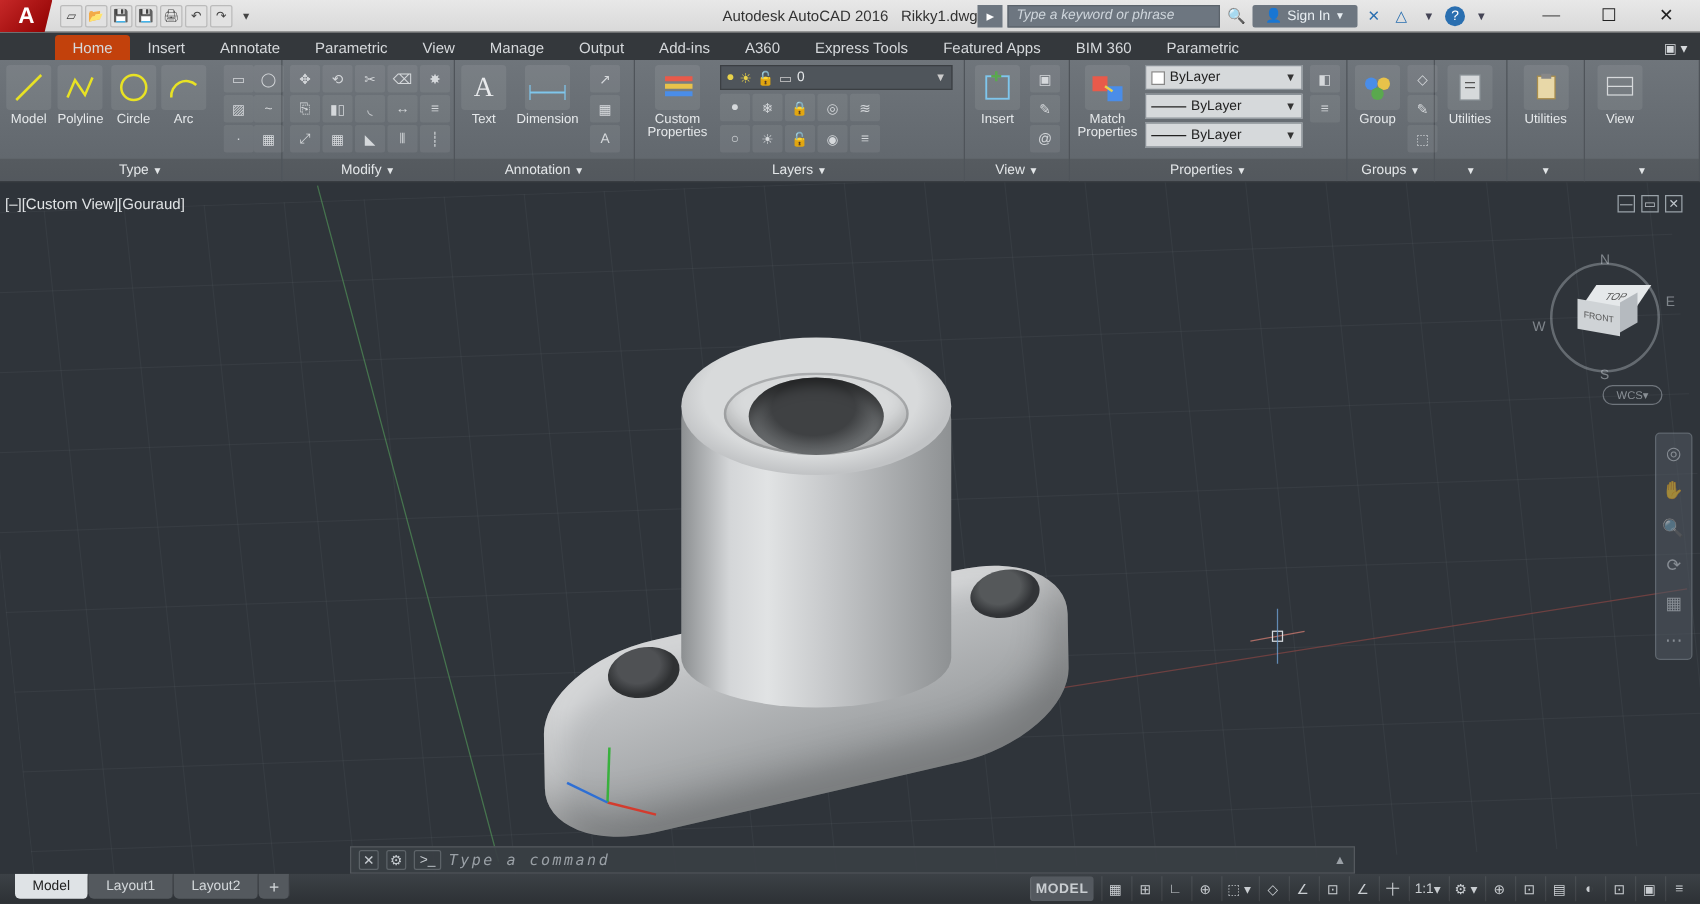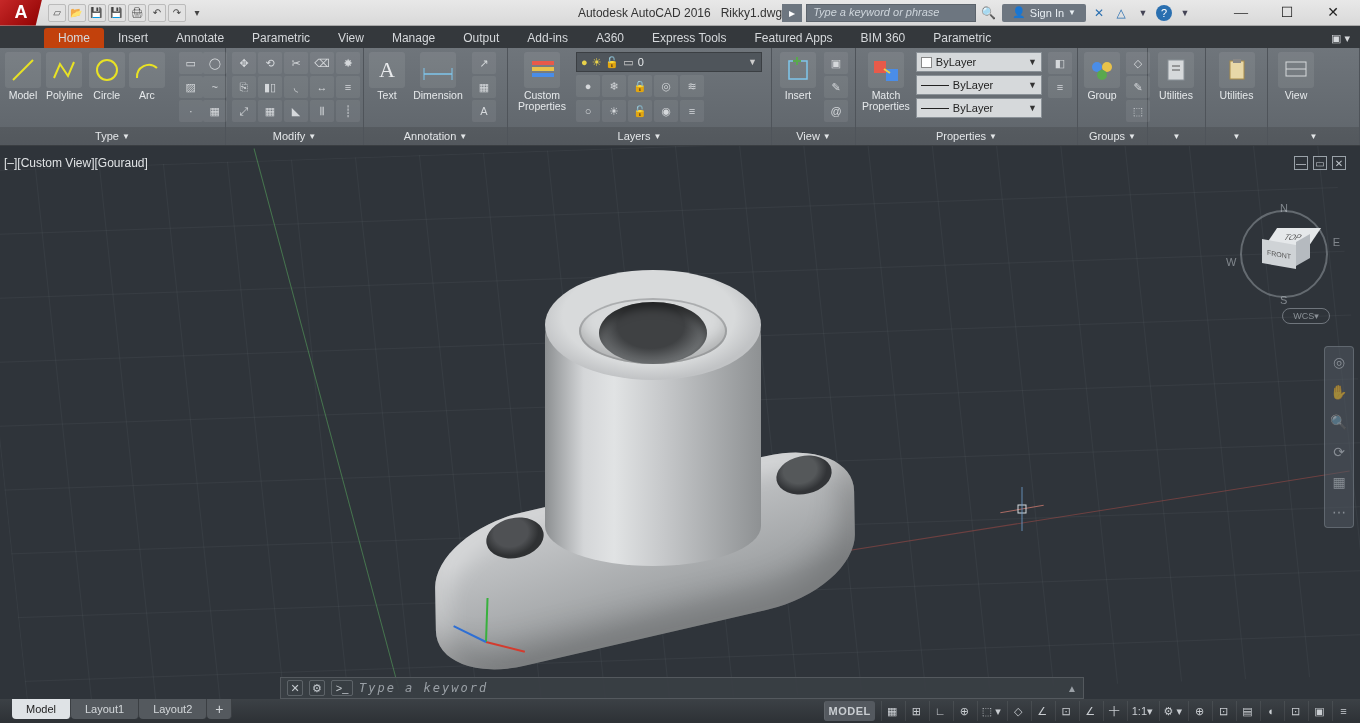--- a/index.html
+++ b/index.html
@@ -520,21 +520,21 @@
       <div class="axis z"></div>
   </div>
   <div class="cursor-cross">
       <div class="cursor-box"></div>
     </div>
 
   <div class="cmdline">
     <span class="ic">✕</span>
     <span class="ic">⚙</span>
     <span class="ic" style="width:22px">&gt;_</span>
-    <span class="prompt">Type a keyword</span>
+    <span class="prompt">Type a command</span>
     <span style="margin-left:auto;color:#9aa0a6;font-size:10px">▲</span>
   </div>
 </div>
 
 <div class="statusbar">
   <div class="model-tabs">
     <div class="mtab active">Model</div>
     <div class="mtab">Layout1</div>
     <div class="mtab">Layout2</div>
     <div class="mtab add">+</div>

